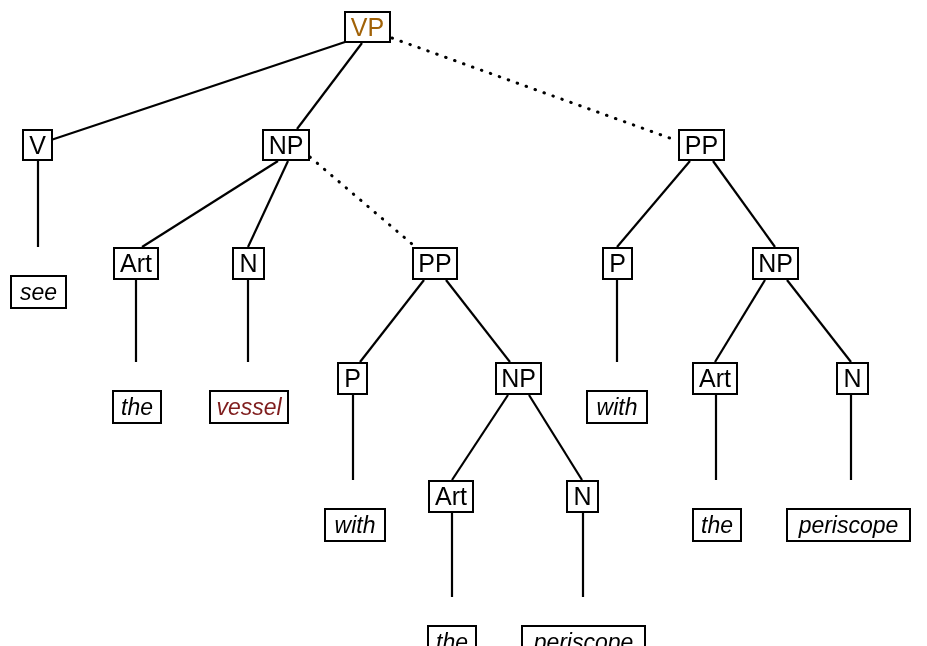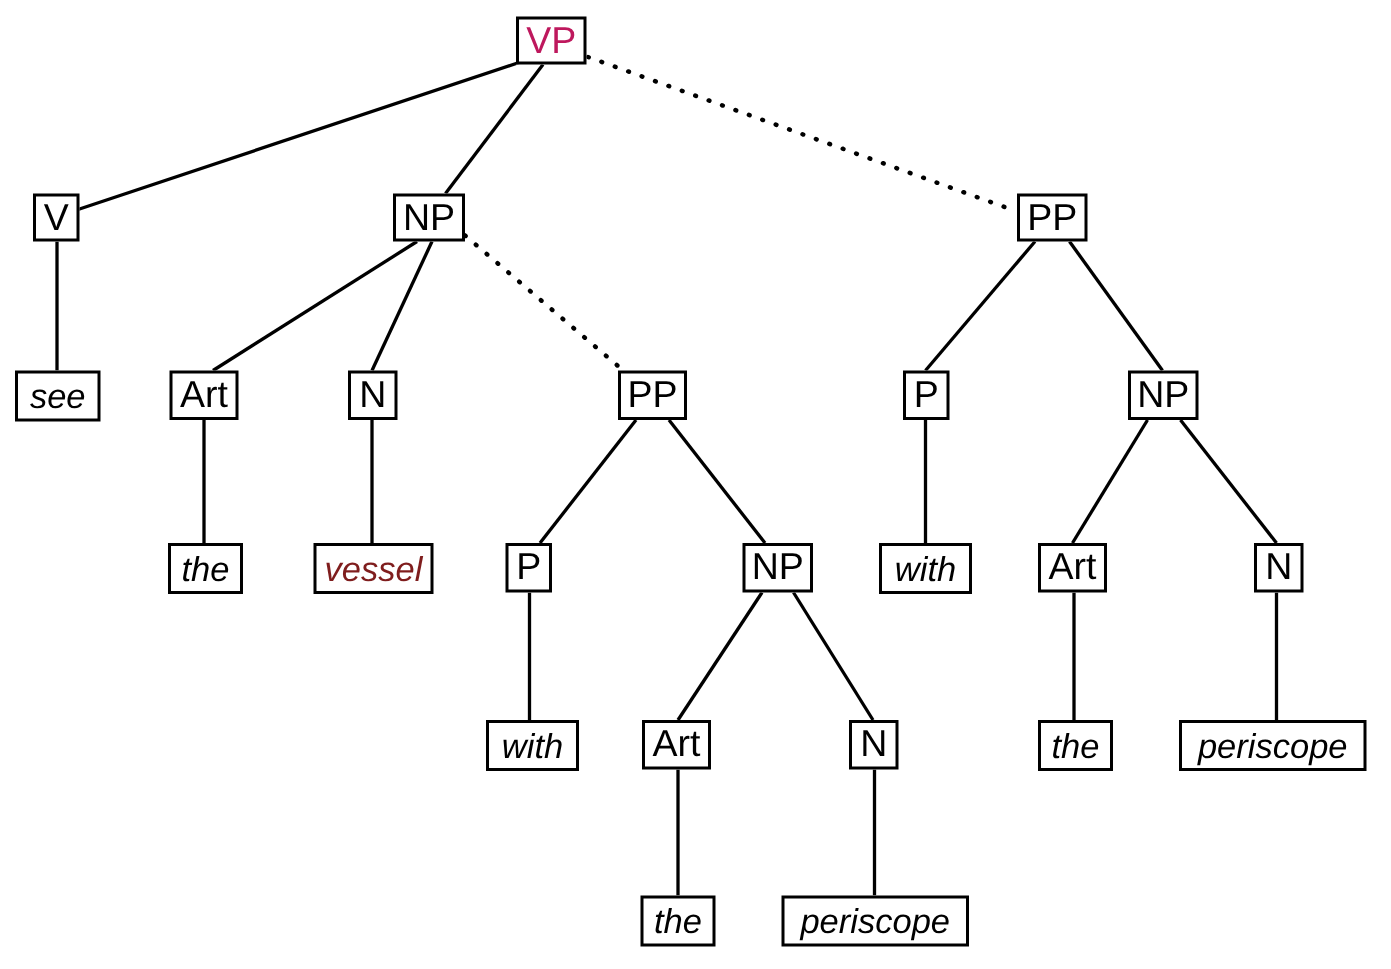--- a/index.html
+++ b/index.html
@@ -41,20 +41,21 @@
   .cat {
     font-size: 25px;
     font-style: normal;
     font-weight: normal;
     letter-spacing: 0px;
   }
   .leaf {
     font-size: 23px;
     font-style: italic;
     font-weight: normal;
+    margin-top: 28px;
   }
 </style>
 </head>
 <body>
 
 <div id="canvas">
   <svg id="edges" viewBox="0 0 927 646" width="927" height="646">
       <line x1="348" y1="41" x2="48" y2="141" stroke="#000000" stroke-width="2.2"></line>
       <line x1="362" y1="43" x2="297" y2="129" stroke="#000000" stroke-width="2.2"></line>
       <line x1="392" y1="38" x2="678" y2="141" stroke="#000000" stroke-width="3" stroke-linecap="round" stroke-dasharray="0.5,9"></line>
@@ -73,21 +74,21 @@
       <line x1="583" y1="513" x2="583" y2="597" stroke="#000000" stroke-width="2.2"></line>
       <line x1="690" y1="161" x2="617" y2="247" stroke="#000000" stroke-width="2.2"></line>
       <line x1="713" y1="161" x2="775" y2="247" stroke="#000000" stroke-width="2.2"></line>
       <line x1="617" y1="280" x2="617" y2="362" stroke="#000000" stroke-width="2.2"></line>
       <line x1="765" y1="280" x2="715" y2="362" stroke="#000000" stroke-width="2.2"></line>
       <line x1="787" y1="280" x2="851" y2="362" stroke="#000000" stroke-width="2.2"></line>
       <line x1="716" y1="395" x2="716" y2="480" stroke="#000000" stroke-width="2.2"></line>
       <line x1="851" y1="395" x2="851" y2="480" stroke="#000000" stroke-width="2.2"></line>
     </svg>
   <div id="nodes-layer">
-      <div class="node cat" style="left: 344px; top: 11px; width: 47px; height: 32px; border-color: rgb(0, 0, 0); color: #be185d;">
+      <div class="node cat" style="left: 344px; top: 11px; width: 47px; height: 32px; border-color: rgb(0, 0, 0); color: #a16207;">
         <span>VP</span>
       </div>
       <div class="node cat" style="left: 22px; top: 129px; width: 31px; height: 32px; border-color: rgb(0, 0, 0); color: rgb(0, 0, 0);">
         <span>V</span>
       </div>
       <div class="node cat" style="left: 262px; top: 129px; width: 48px; height: 32px; border-color: rgb(0, 0, 0); color: rgb(0, 0, 0);">
         <span>NP</span>
       </div>
       <div class="node cat" style="left: 678px; top: 129px; width: 47px; height: 32px; border-color: rgb(0, 0, 0); color: rgb(0, 0, 0);">
         <span>PP</span>

